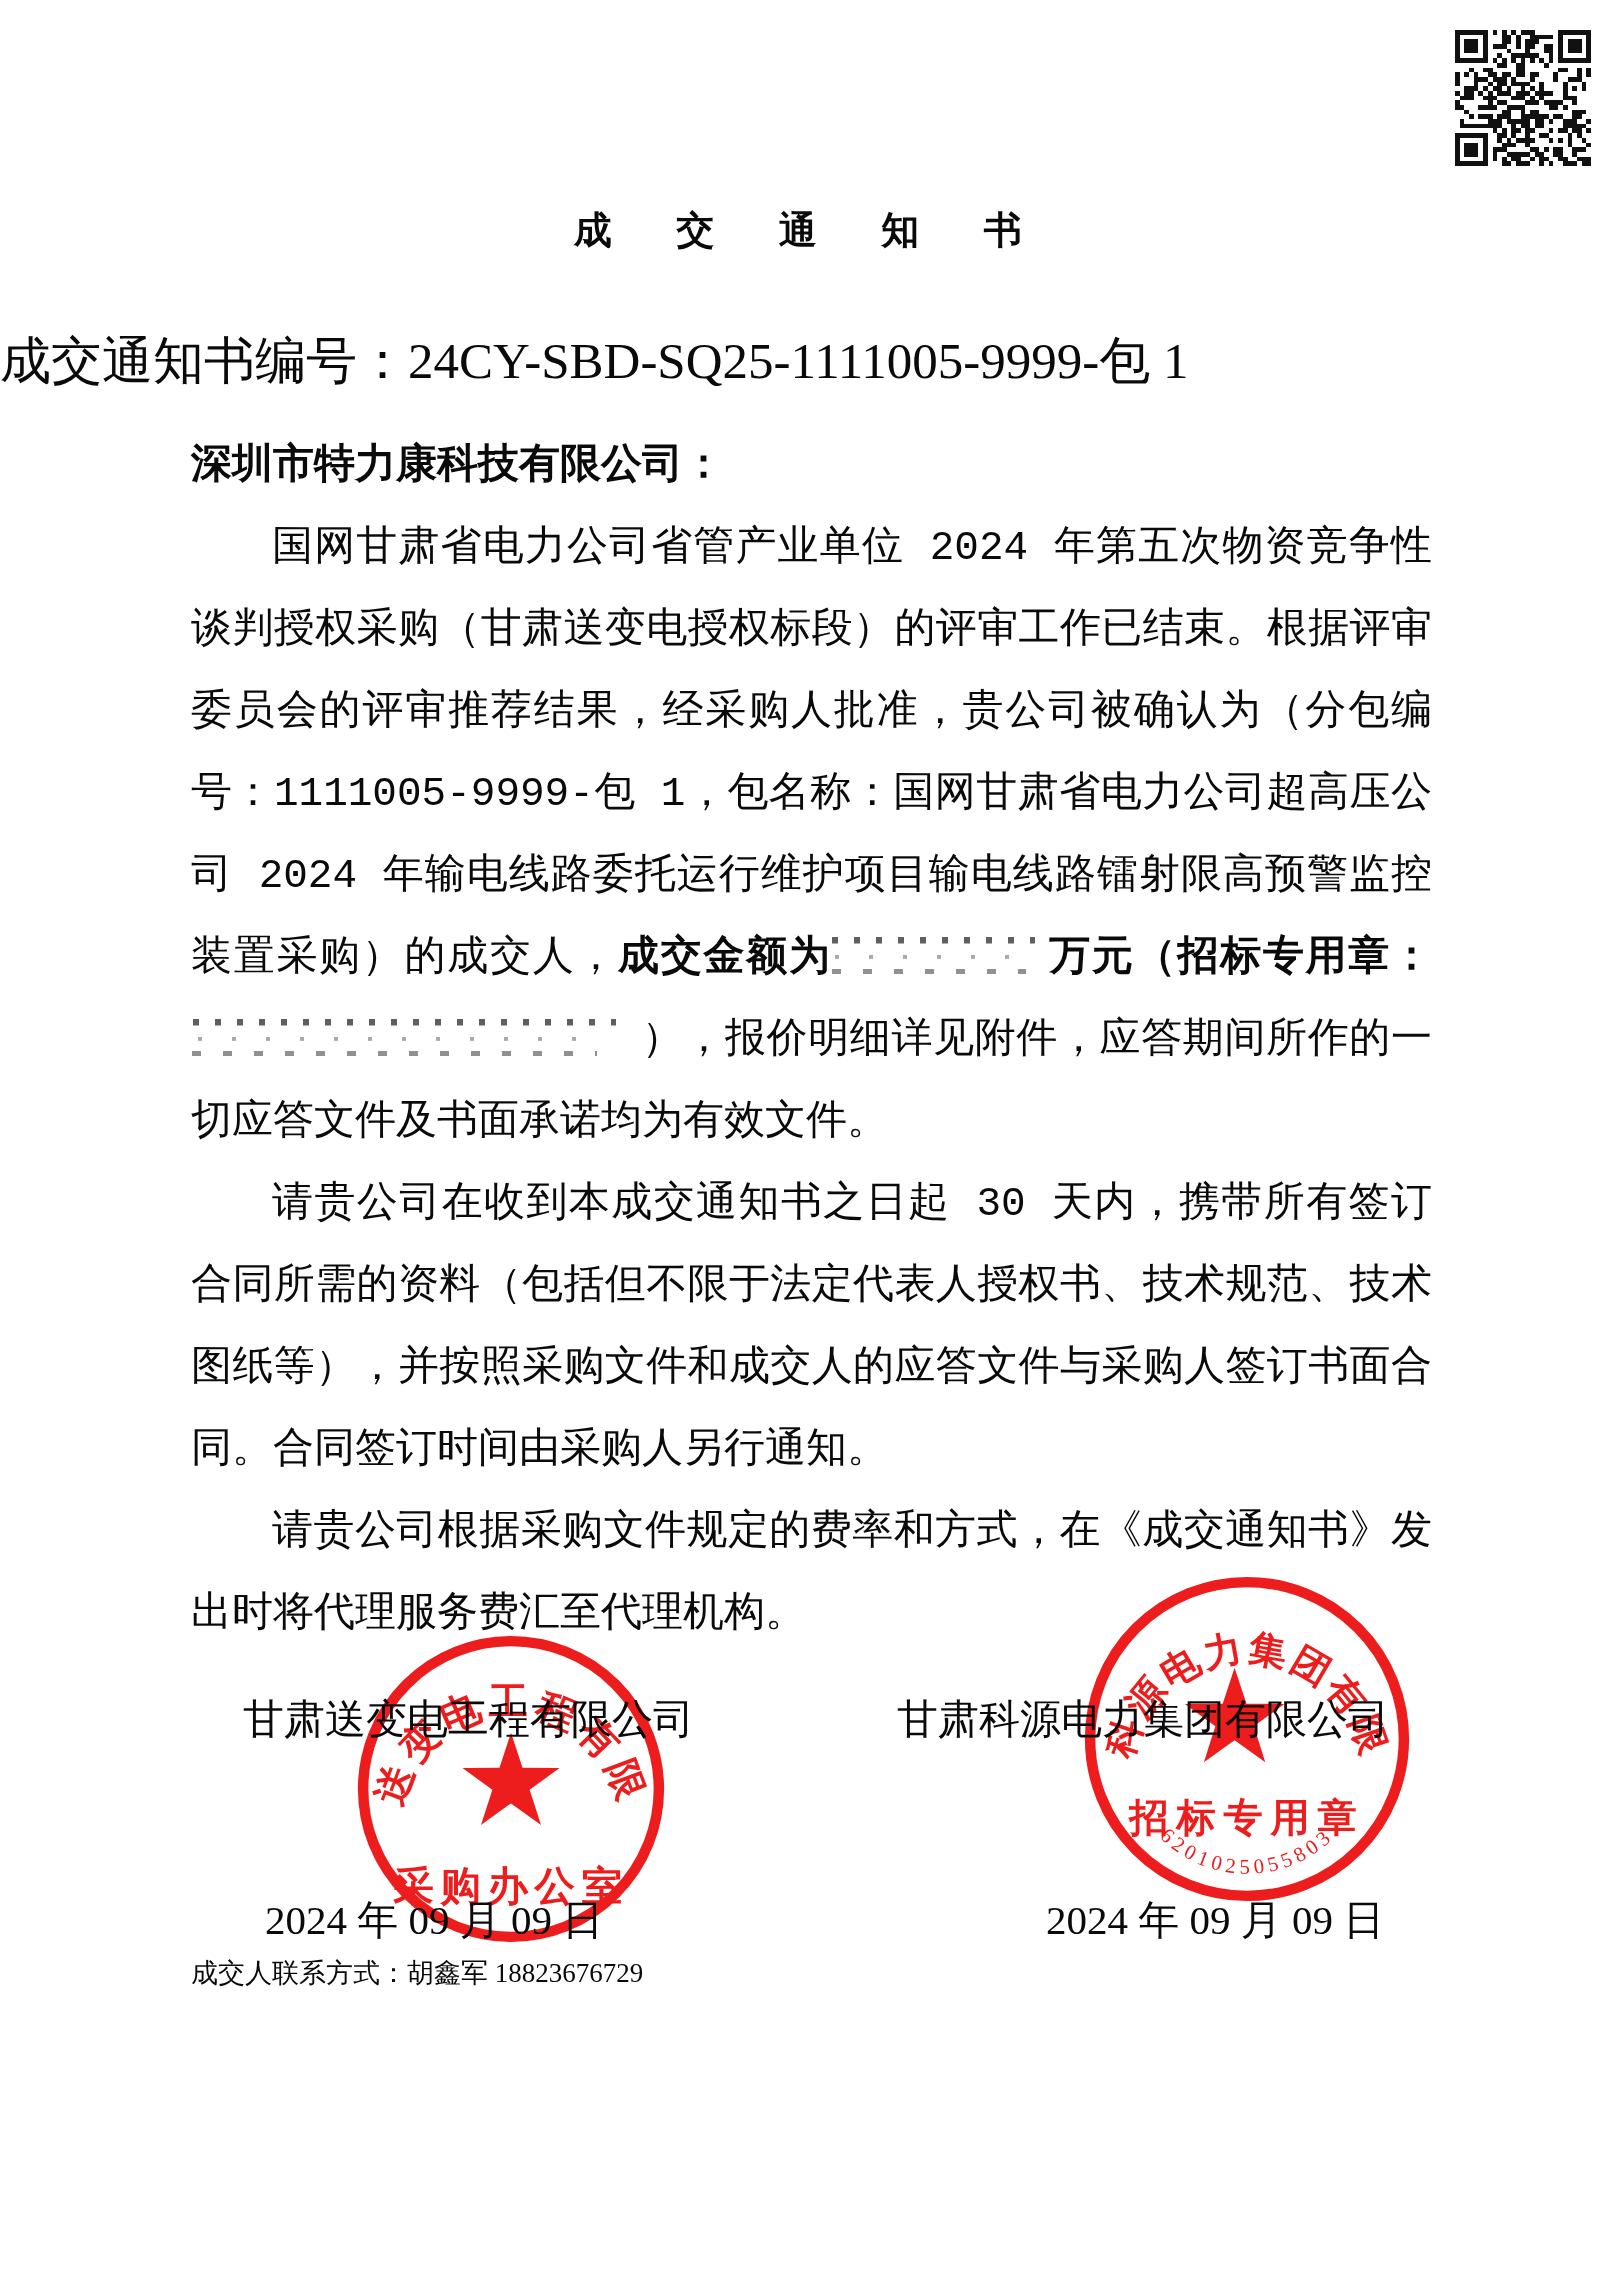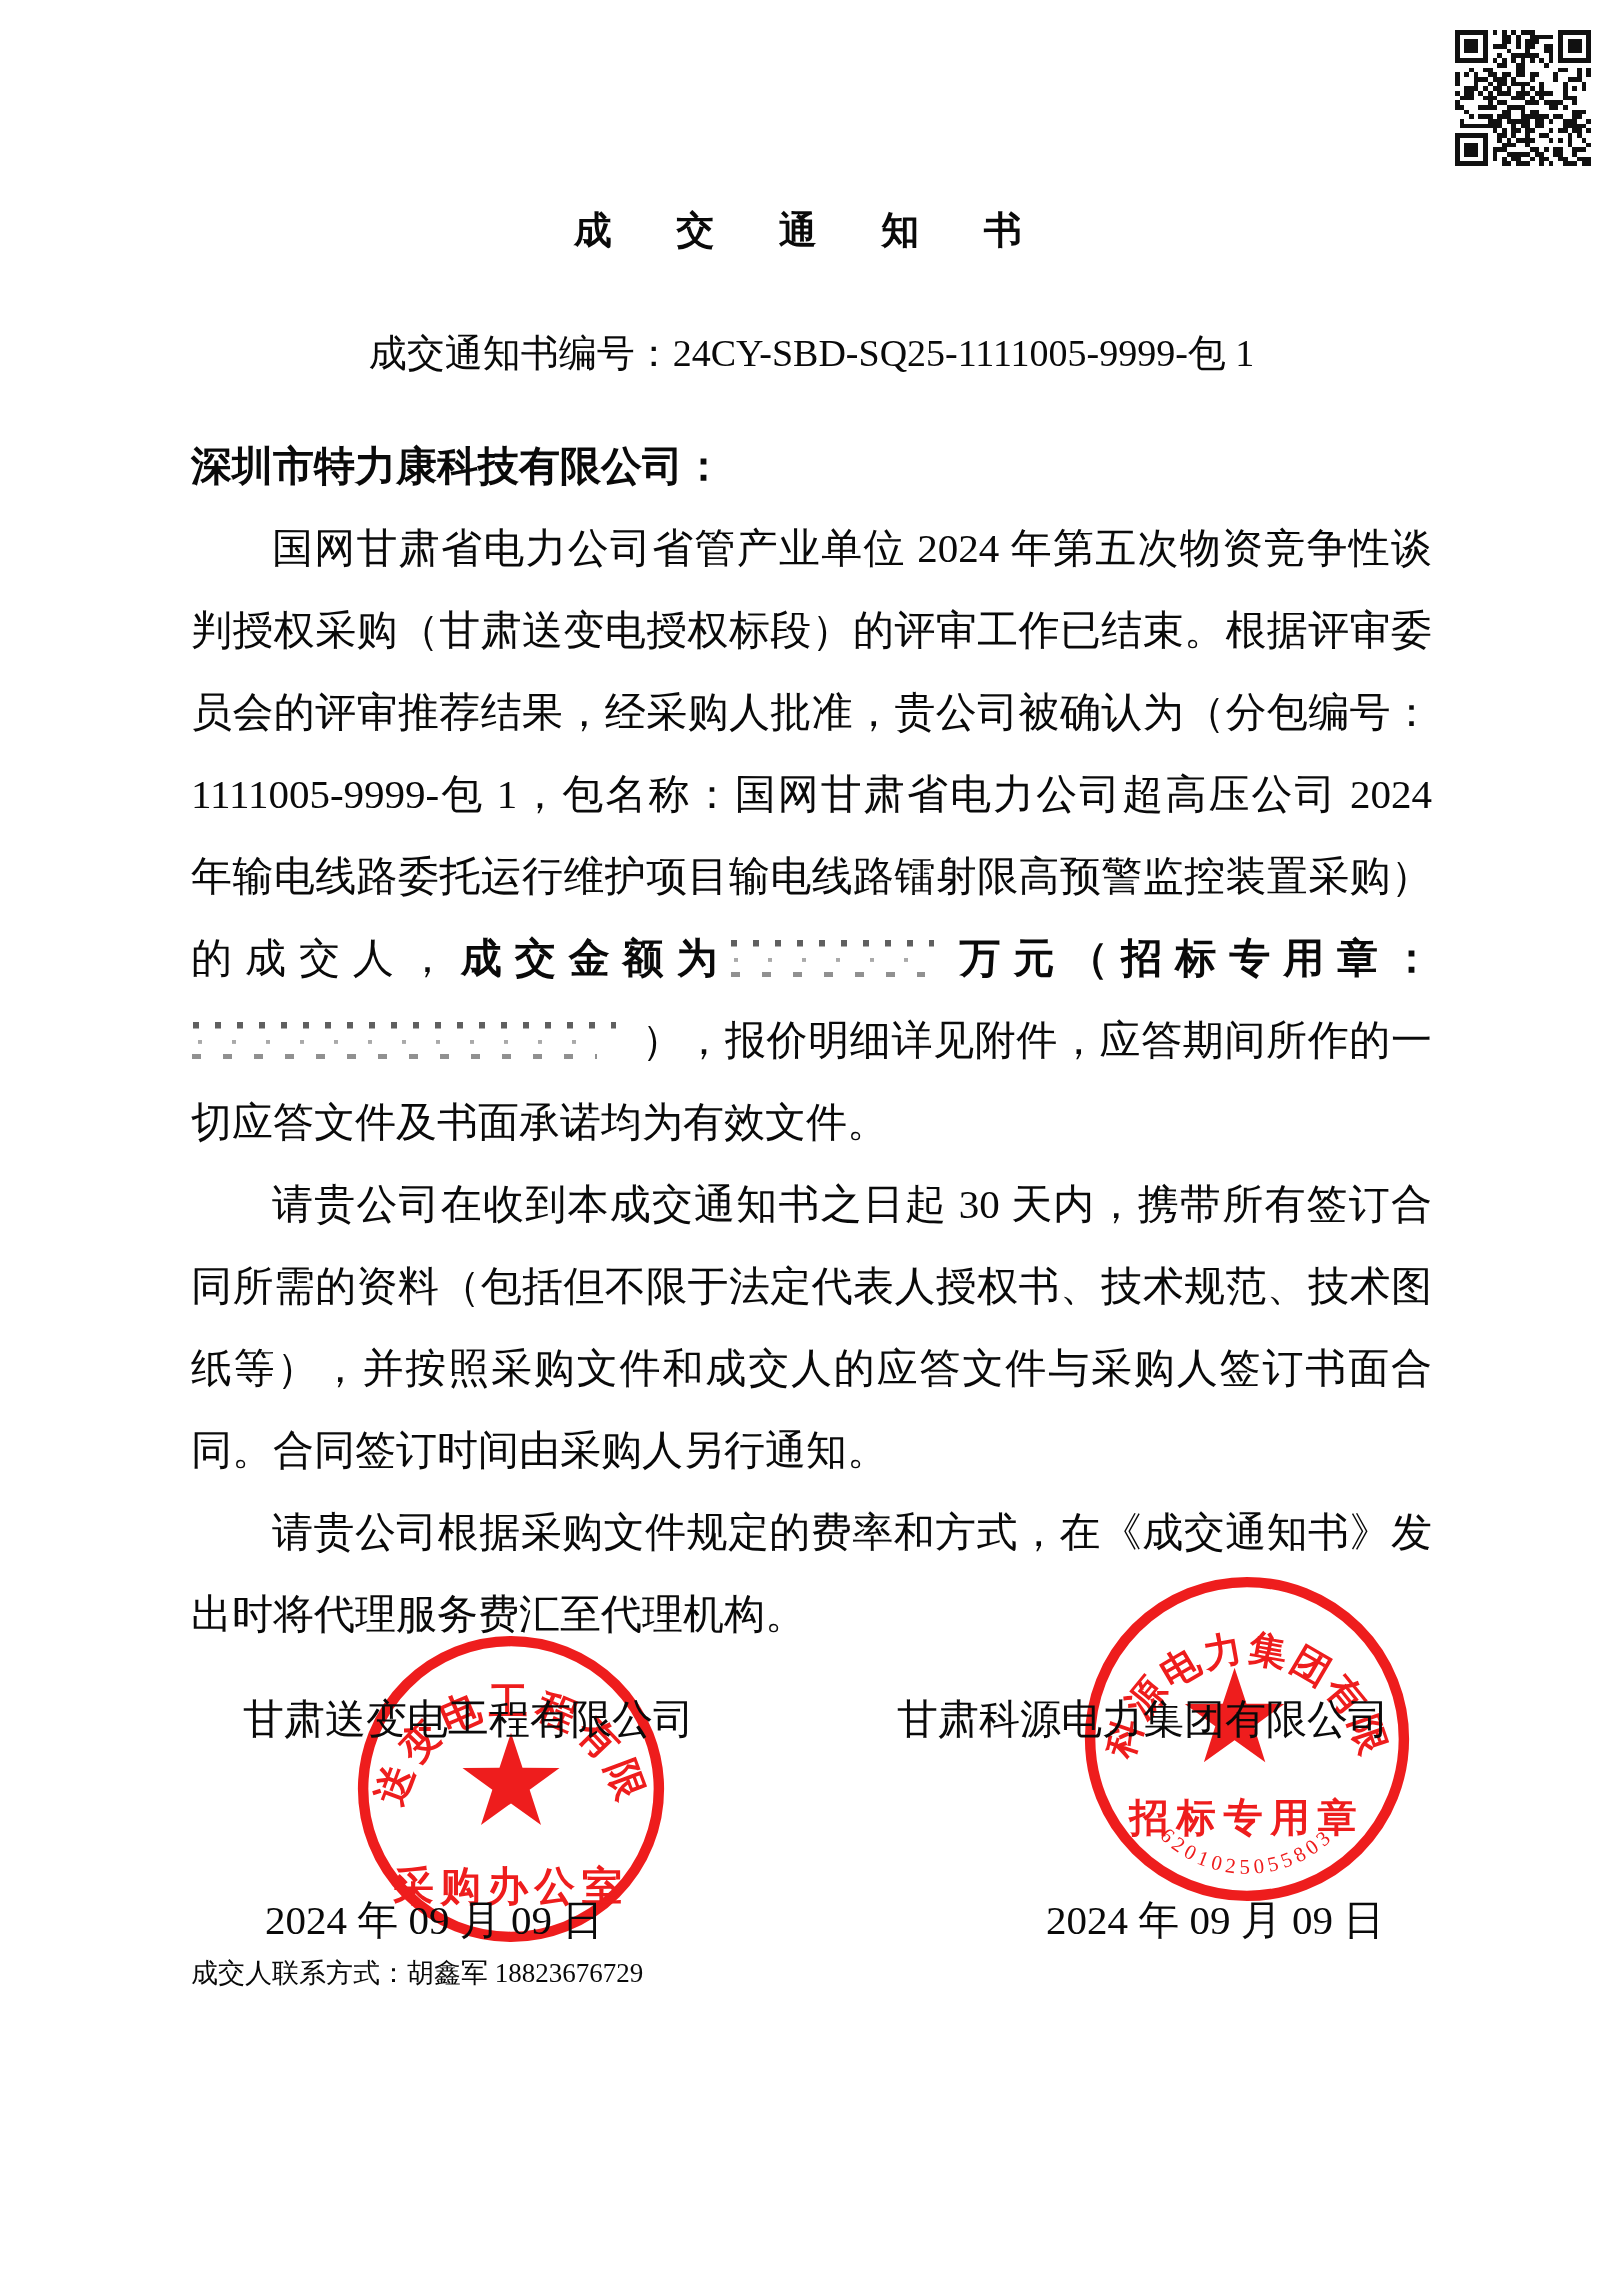--- a/index.html
+++ b/index.html
@@ -15,29 +15,29 @@
   .qr{position:absolute;left:1455px;top:30px;width:136px;height:136px;}
   .qr svg{display:block;width:100%;height:100%;}
   
   .title{
     position:absolute;top:211px;left:0;width:100%;
     text-align:center;font-size:38px;font-weight:bold;
     letter-spacing:27.5px;line-height:1;white-space:nowrap;
   }
   .notice-no{
     position:absolute;top:331px;left:0;width:100%;
-    text-align:center;font-size:38px;line-height:1.2;white-space:nowrap;
+    text-align:left;font-size:51px;line-height:1.2;white-space:nowrap;
   }
   
   .content{
     position:absolute;top:425px;left:191px;width:1241px;
     font-size:41px;line-height:82px;text-align:justify;
     z-index:3;
   }
-  .content p{margin:0;padding:0;}
+  .content p{margin:0;padding:0;font-family:Liberation Mono, monospace;}
   .addressee{font-weight:bold;text-align:left;}
   .para{text-indent:81px;}
   .b{font-weight:bold;}
   
   .redact{
     display:inline-block;height:37px;vertical-align:-5.2px;
     background-repeat:no-repeat,no-repeat,no-repeat;
     background-image:
       repeating-linear-gradient(90deg, rgba(10,10,10,.65) 0 5.9px, rgba(10,10,10,0) 5.9px 22px),
       repeating-linear-gradient(90deg, rgba(10,10,10,.45) 0 9.2px, rgba(10,10,10,0) 9.2px 31px),

